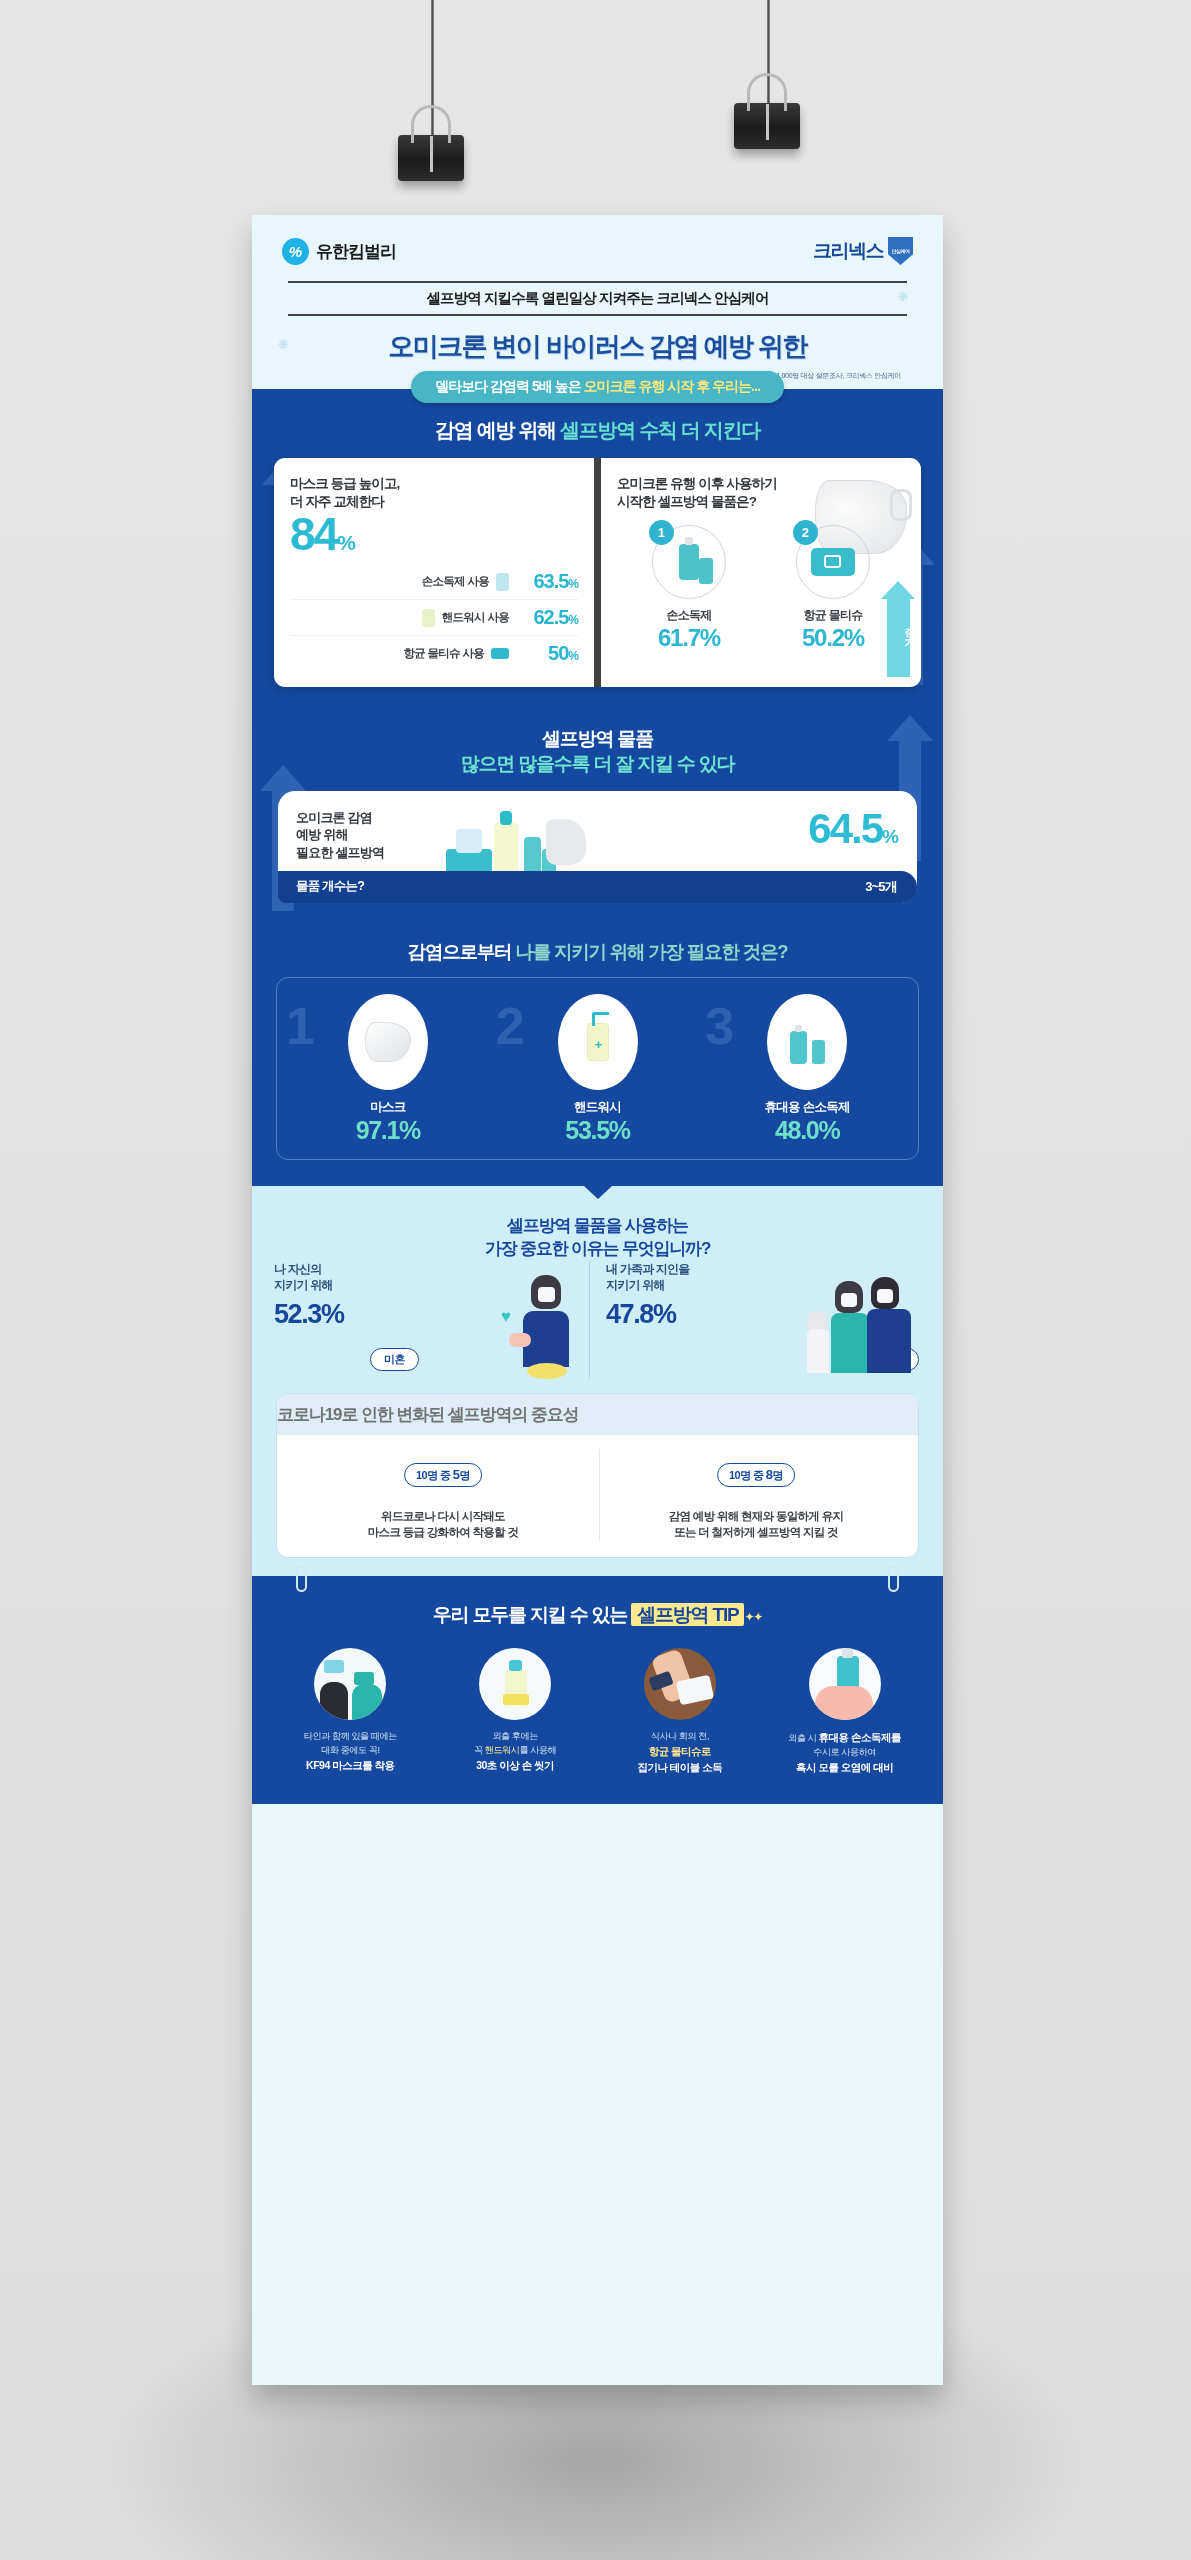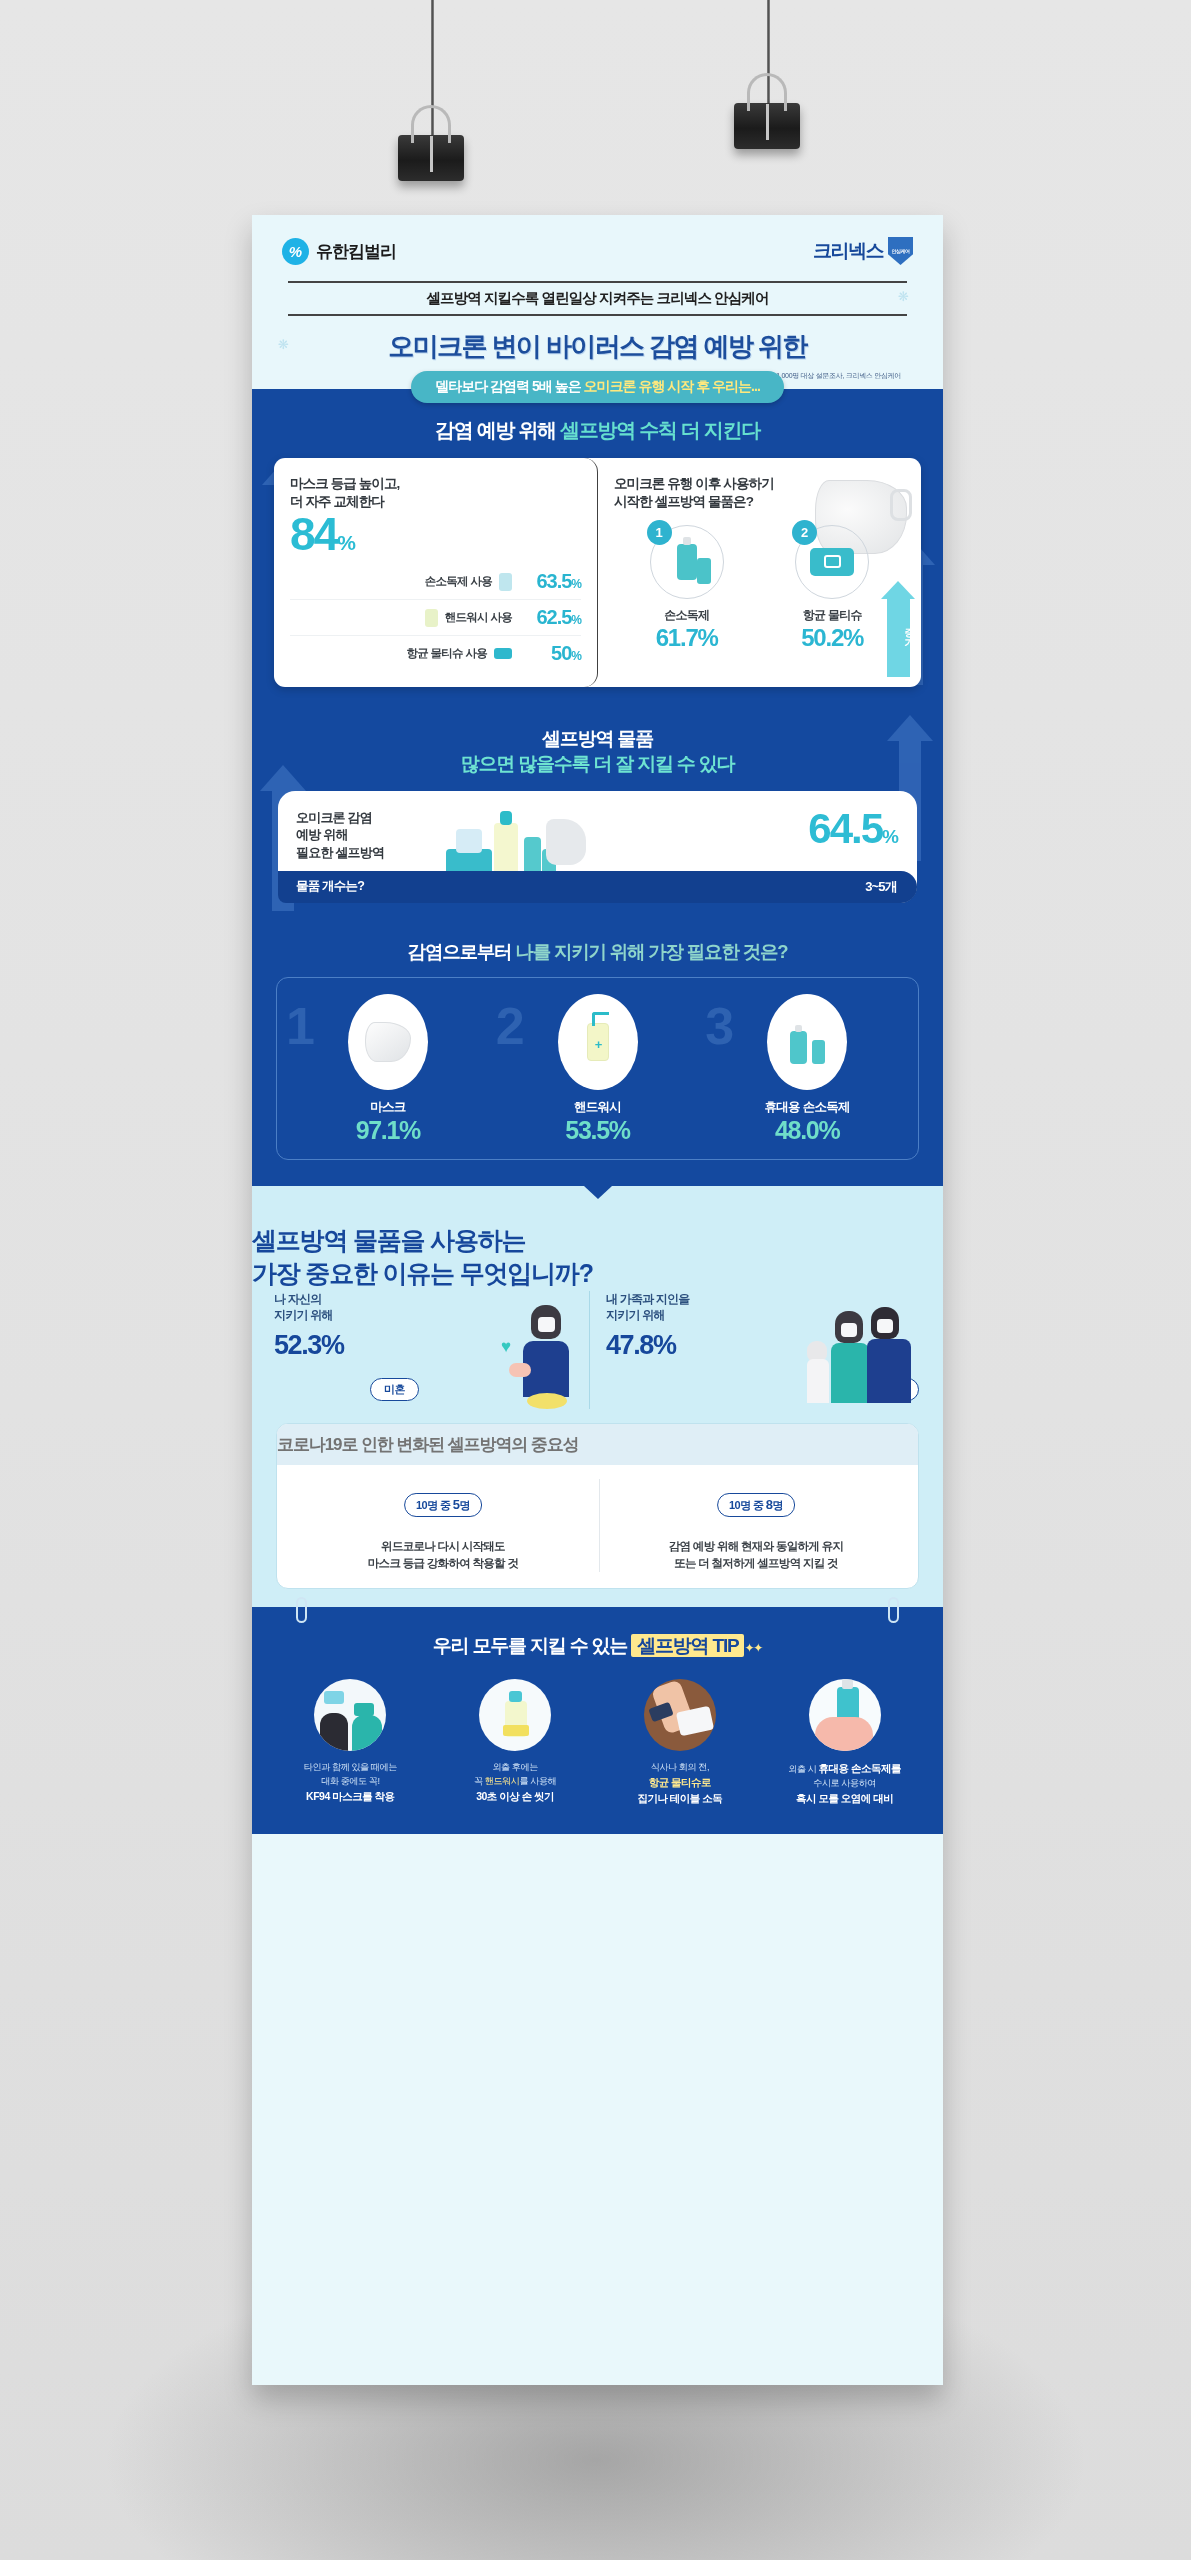--- a/index.html
+++ b/index.html
@@ -56,21 +56,21 @@
   .pill .hl{color:#ffe87d;}
   .sec-head{text-align:center;color:#fff;font-size:20px;font-weight:bold;letter-spacing:-1.3px;margin:-4px 0 14px;}
   .sec-head .hl{color:#66e0cf;}
   .bigarrow{position:absolute;width:46px;opacity:.35;}
   .bigarrow i{display:block;}
   .bigarrow .head{width:0;height:0;border-left:23px solid transparent;border-right:23px solid transparent;border-bottom:26px solid #5e93dc;}
   .bigarrow .stem{width:22px;height:120px;background:#5e93dc;margin:0 auto;}
   
   .card{background:#fff;border-radius:11px;margin:0 22px;display:flex;position:relative;z-index:2;box-shadow:0 3px 8px rgba(0,0,0,.18);}
   .card .half{flex:1;padding:17px 16px 16px;}
-  .card .half.left{border-right:1px solid #404040;border-radius:14px;}
+  .card .half.left{border-right:7px solid #404040;}
   .q{font-size:13.5px;font-weight:bold;color:#33393f;letter-spacing:-.9px;line-height:1.32;}
   .big84{font-size:46px;font-weight:bold;color:#2bbcd4;line-height:.95;margin-top:2px;letter-spacing:-2px;}
   .big84 em{font-size:21px;font-style:normal;}
   .maskimg{position:absolute;right:14px;top:22px;width:92px;height:74px;
       background:radial-gradient(ellipse at 35% 40%,#fbfbfb,#e2e4e6);
       border-radius:14px 40px 32px 18px / 30px 28px 40px 34px;border:1px solid #dadcdf;}
   .maskimg:after{content:"";position:absolute;right:-6px;top:8px;width:16px;height:26px;border:3px solid #dde0e3;border-radius:8px;}
   .rows{margin-top:8px;}
   .rowi{display:flex;align-items:center;justify-content:flex-end;gap:7px;padding:6px 0;border-bottom:1px solid #eef1f3;}
   .rowi:last-child{border-bottom:none;}
@@ -128,21 +128,21 @@
       border-radius:10px 26px 20px 12px / 18px 16px 24px 20px;border:1px solid #dcdfe2;}
   .pump{width:22px;height:38px;background:#f3f6c8;border-radius:4px;position:relative;border:1px solid #e6ebb9;}
   .pump:before{content:"";position:absolute;left:4px;top:-12px;width:14px;height:11px;border-top:3px solid #2cbcc9;border-left:3px solid #2cbcc9;border-radius:3px 0 0 0;}
   .pump i{position:absolute;left:7px;top:13px;color:#2cbcc9;font-size:13px;font-weight:bold;}
   .spray{width:17px;height:33px;background:#4fc6cb;border-radius:4px;position:relative;}
   .spray:before{content:"";position:absolute;left:5px;top:-6px;width:7px;height:7px;background:#dfe3e6;border-radius:2px;}
   .spray2{width:13px;height:24px;background:#4fc6cb;border-radius:3px;margin-left:3px;align-self:flex-end;}
   
   .sec4{background:#cfeef7;padding:0 0 18px;position:relative;}
   .notch{width:0;height:0;margin:0 auto;border-left:14px solid transparent;border-right:14px solid transparent;border-top:13px solid #14499f;}
-  .sec4 h3{text-align:left;color:#16479b;font-size:25px;font-weight:bold;letter-spacing:-1.2px;line-height:1.35;margin-top:25px;}
+  .sec4 h3{text-align:center;color:#16479b;font-size:17px;font-weight:bold;letter-spacing:-1.2px;line-height:1.35;margin-top:16px;}
   .two{display:flex;margin-top:0;padding:0 22px;}
   .two .col{flex:1;position:relative;min-height:118px;padding-right:6px;}
   .two .col.b{border-left:1px solid #a9d9e8;padding-left:16px;}
   .two .cl{font-size:12px;font-weight:bold;color:#2b4f7e;letter-spacing:-.8px;line-height:1.35;}
   .two .cv{font-size:27px;font-weight:bold;color:#16479b;letter-spacing:-1.4px;margin-top:6px;}
   .tag{position:absolute;bottom:8px;background:#fff;border:1.6px solid #17499b;border-radius:14px;
         padding:3px 13px;font-size:11px;font-weight:bold;color:#17499b;letter-spacing:-.6px;}
   .person{position:absolute;right:6px;bottom:0;width:74px;height:112px;}
   .ppl-head{position:absolute;border-radius:50%;}
   

